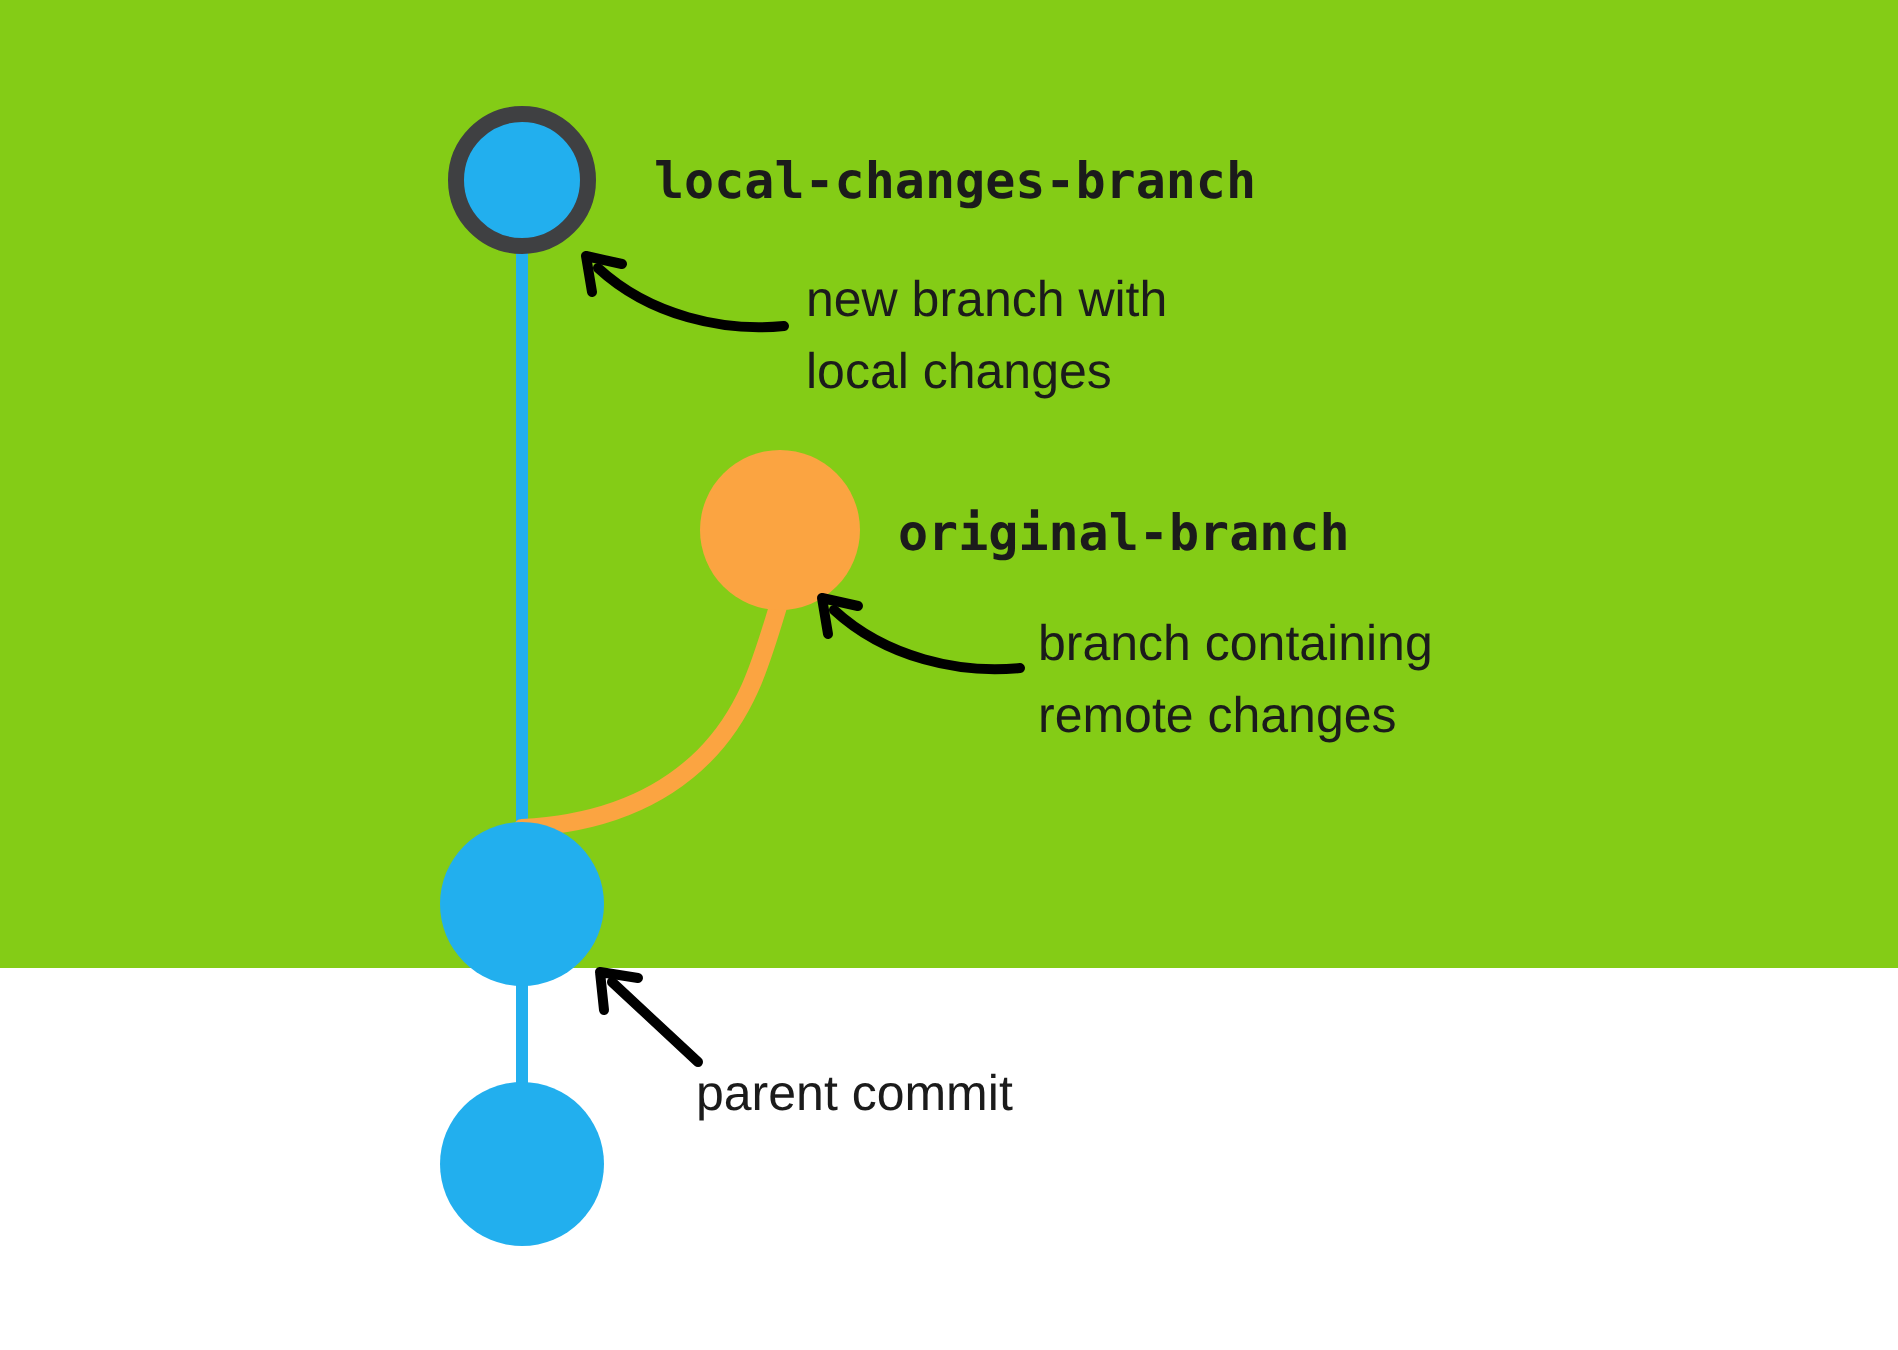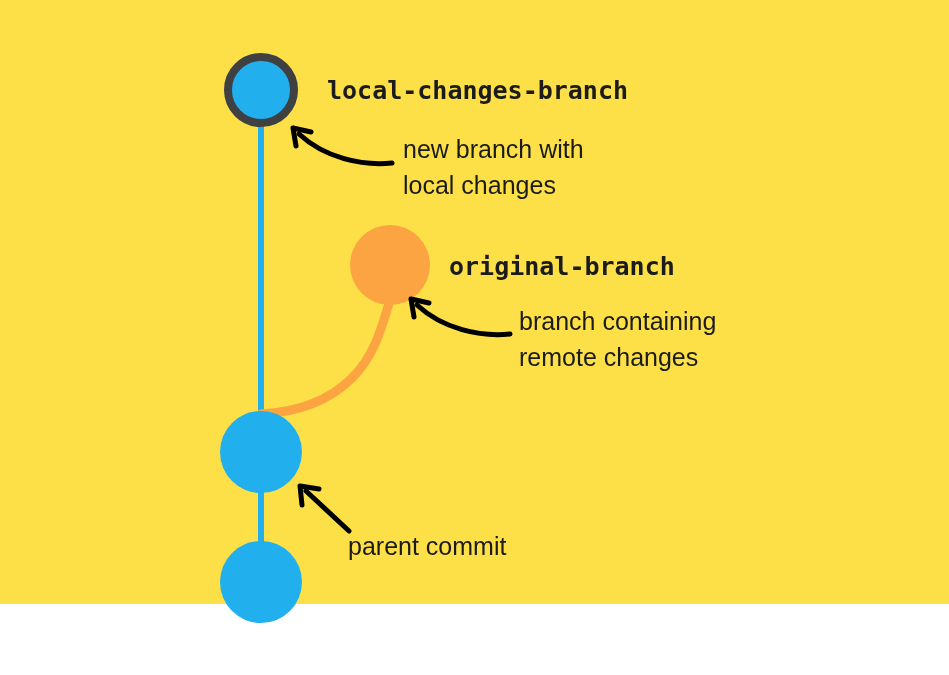--- a/index.html
+++ b/index.html
@@ -10,22 +10,22 @@
   }
   body {
     width: 949px;
     height: 675px;
     overflow: hidden;
     font-family: "Liberation Sans", sans-serif;
   }
   #diagram-root {
     position: relative;
     width: 949px;
-    height: 604px;
-    background: #fde047;
+    height: 484px;
+    background: #84cc16;
   }
   #diagram-svg {
     position: absolute;
     top: 0;
     left: 0;
     width: 949px;
     height: 675px;
     display: block;
   }
   .branch-label {

